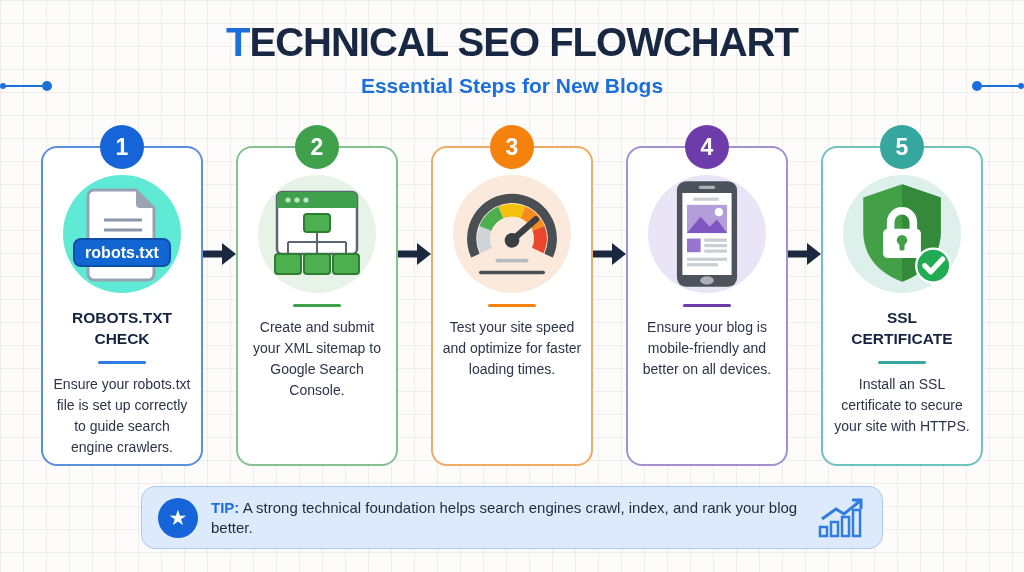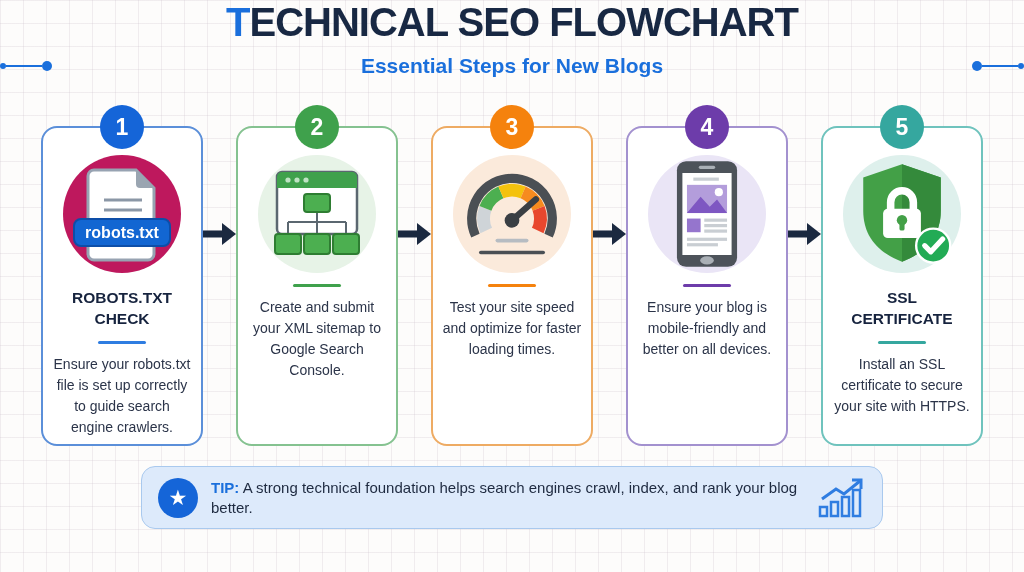--- a/index.html
+++ b/index.html
@@ -9,21 +9,21 @@
   .page {
     position:relative; width:1024px; height:572px; overflow:hidden;
     background-color:#fdfcfb;
     background-image:
       linear-gradient(rgba(205,195,205,0.28) 1px, transparent 1px),
       linear-gradient(90deg, rgba(205,195,205,0.28) 1px, transparent 1px);
     background-size:23px 23px;
   }
 
   
-  .header { text-align:center; }
+  .header { padding-top:20px; text-align:center; }
   .title { font-size:40px; font-weight:800; letter-spacing:-1px; color:#182843; line-height:1.1; }
   .title .accent { color:#1a6fdc; }
   .subtitle-row { margin-top:10px; display:flex; align-items:center; justify-content:space-between; gap:12px; }
   .subtitle { color:#1a6fdc; font-size:21px; font-weight:700; }
   .deco { display:flex; align-items:center; }
   .deco .dot-s { width:6px; height:6px; border-radius:50%; background:#1a6fdc; }
   .deco .dot-b { width:10px; height:10px; border-radius:50%; background:#1a6fdc; }
   .deco .line { width:36px; height:2.5px; background:#1a6fdc; }
 
   
@@ -44,21 +44,21 @@
   }
   .card-title {
     margin-top:15px; padding:0 24px; text-align:center;
     font-size:15.5px; font-weight:700; color:#16233e; line-height:1.35;
   }
   .divider { width:48px; height:3px; border-radius:2px; margin:11px auto 10px; }
   .card-desc {
     padding:0 9px; text-align:center; font-size:14px; color:#2b3449; line-height:1.5;
   }
 
-  .c1 { border-color:#5b8fd9; } .c1 .badge{ background:#1565d8; } .c1 .icon-circle{ background:#be185d; } .c1 .divider{ background:#2f7de1; }
+  .c1 { border-color:#5b8fd9; } .c1 .badge{ background:#1565d8; } .c1 .icon-circle{ background:#5eead4; } .c1 .divider{ background:#2f7de1; }
   .c2 { border-color:#85c290; } .c2 .badge{ background:#3fa14c; } .c2 .icon-circle{ background:#e7f3e7; } .c2 .divider{ background:#3fa14c; }
   .c3 { border-color:#eeab63; } .c3 .badge{ background:#f5820d; } .c3 .icon-circle{ background:#fbeadb; } .c3 .divider{ background:#f5820d; }
   .c4 { border-color:#a391cf; } .c4 .badge{ background:#6d3caa; } .c4 .icon-circle{ background:#eae5f6; } .c4 .divider{ background:#6d3caa; }
   .c5 { border-color:#6fc3bd; } .c5 .badge{ background:#35a79f; } .c5 .icon-circle{ background:#def0ec; } .c5 .divider{ background:#35a79f; }
 
   .arrow-wrap { width:33px; display:flex; justify-content:center; margin-top:96px; flex:0 0 auto; }
 
   
   .tipbar {
     width:742px; height:63px; margin:20px auto 0;

